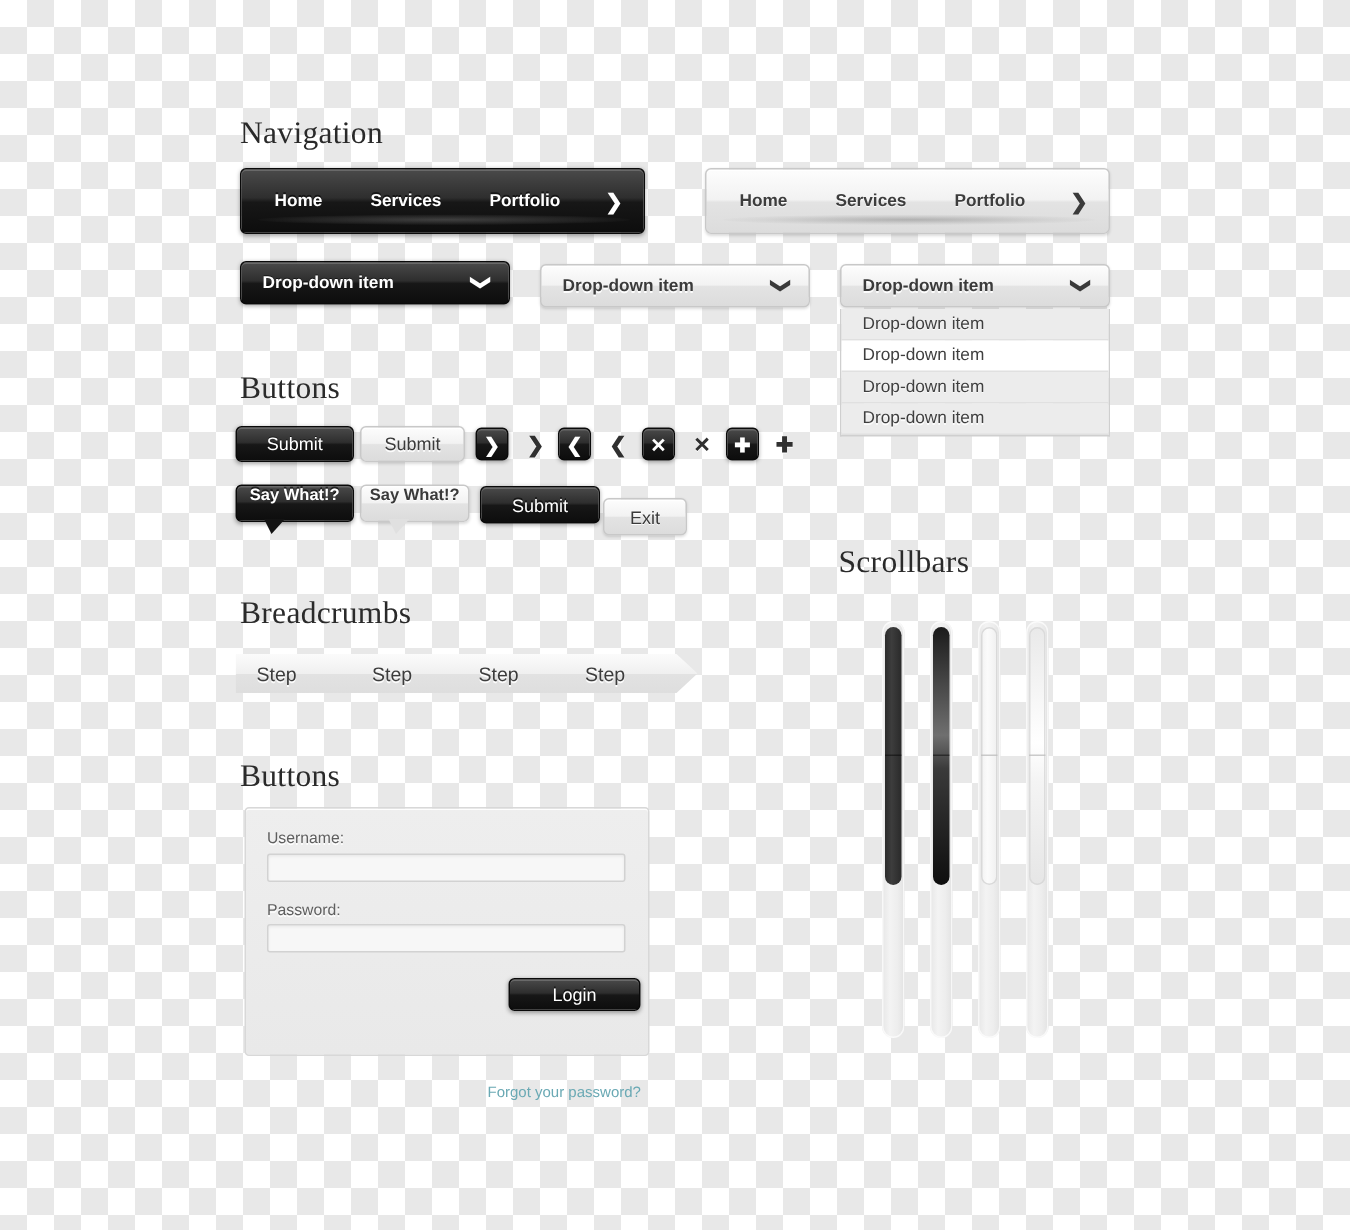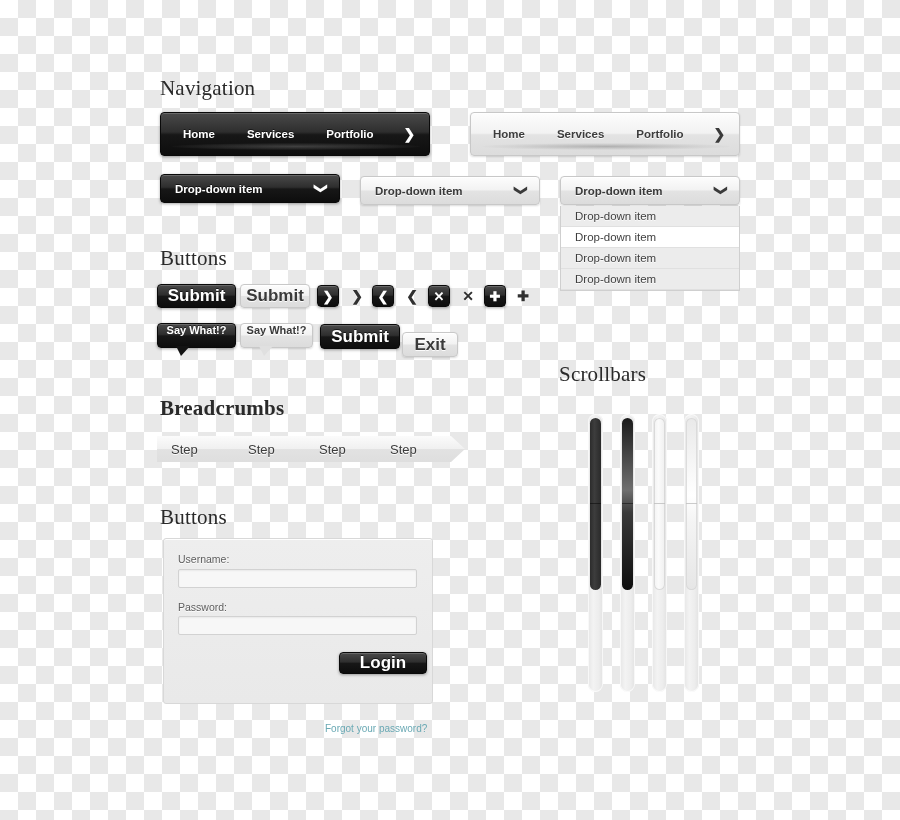--- a/index.html
+++ b/index.html
@@ -114,22 +114,22 @@
   }
   .dd-option.hovered { background: #ffffff; }
 
   
   .btn {
     position: absolute;
     border-radius: 4px;
     display: flex;
     align-items: center;
     justify-content: center;
-    font-size: 17px;
-    font-weight: bold;
+    font-size: 12px;
+    font-weight: normal;
     height: 24px;
   }
   .btn.dark-surface { text-shadow: 0 -1px 0 rgba(0,0,0,0.6); }
   .btn.light-surface { text-shadow: 0 1px 0 rgba(255,255,255,0.9); }
 
   .icon-btn {
     position: absolute;
     width: 22px;
     height: 22px;
     border-radius: 4px;
@@ -333,21 +333,21 @@
     <span class="tail"></span>
   </div>
   <div class="bubble light-surface" style="left:240px; top:323px; width:73px;">
     <span>Say What!?</span>
     <span class="tail"></span>
   </div>
 
   <div class="btn dark-surface" style="left:320px; top:324px; width:80px; height:25px;">Submit</div>
   <div class="btn light-surface" style="left:402px; top:332px; width:56px; height:25px;">Exit</div>
 
-  <div class="heading" style="left:160px; top:396px;font-weight:bold;">Breadcrumbs</div>
+  <div class="heading" style="left:160px; top:396px;">Breadcrumbs</div>
 
   <div class="crumb first" style="left:157px; top:436px; width:95px;">Step</div>
   <div class="crumb" style="left:228px; top:436px; width:95px;">Step</div>
   <div class="crumb" style="left:299px; top:436px; width:95px;">Step</div>
   <div class="crumb" style="left:370px; top:436px; width:95px;">Step</div>
 
   <div class="heading" style="left:160px; top:505px;">Buttons</div>
 
   <div class="panel" style="left:163px; top:538px; width:270px; height:166px;"></div>
 

